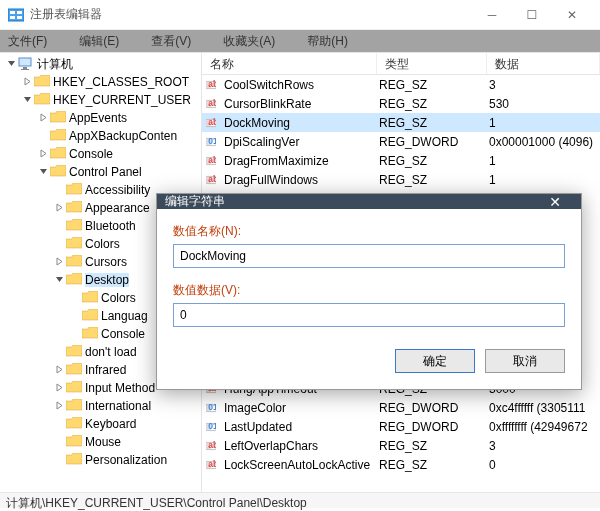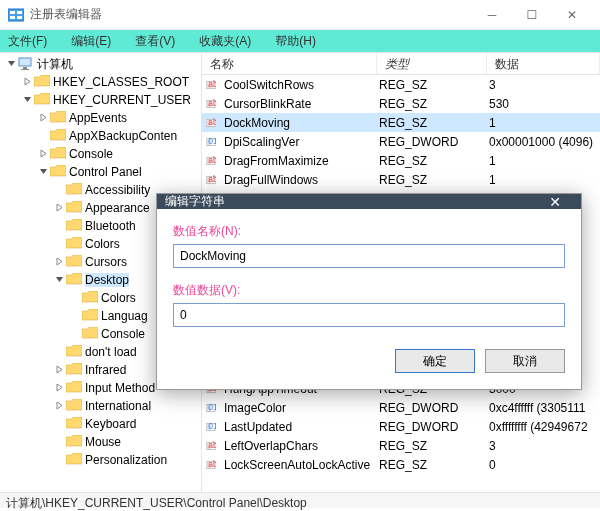--- a/index.html
+++ b/index.html
@@ -2,51 +2,51 @@
 <html><head>
 <meta charset="utf-8">
 <style>
 * { margin: 0; padding: 0; box-sizing: border-box; font-family: "Segoe UI", "Microsoft YaHei", Tahoma, sans-serif; font-size: 12px; }
 body { background: #fff; width: 600px; height: 511px; overflow: hidden; position: relative; }
 .titlebar { height: 30px; display: flex; align-items: center; padding: 0 8px; background: #fff; border-bottom: 1px solid #eee; }
 .titlebar .appicon { width: 16px; height: 16px; margin-right: 6px; }
 .titlebar .title { flex: 1; color: #555; }
 .winctrls { display: flex; }
 .winctrls div { width: 40px; height: 30px; display: flex; align-items: center; justify-content: center; color: #666; cursor: pointer; }
-.menubar { height: 22px; display: flex; align-items: center; padding: 0 8px; gap: 24px; background: #5eead4; color: #333; }
+.menubar { height: 22px; display: flex; align-items: center; padding: 0 8px; gap: 32px; background: #a3a3a3; color: #333; }
 .menubar span { cursor: pointer; }
 .content { display: flex; height: 440px; border-top: 1px solid #e5e5e5; }
 .tree { width: 202px; overflow: hidden; border-right: 1px solid #e5e5e5; padding-top: 2px; }
 .treeitem { display: flex; align-items: center; height: 18px; white-space: nowrap; cursor: pointer; }
 .treeitem .exp { width: 14px; text-align: center; color: #666; font-size: 10px; }
 .treeitem .fico { width: 16px; height: 14px; margin-right: 3px; }
 .treeitem .lbl { color: #000; }
 .treeitem.sel .lbl { background: #cde8ff; }
 .folder-svg { width: 16px; height: 12px; }
 .pc-svg { width: 14px; height: 14px; }
 .listview { flex: 1; position: relative; overflow: hidden; }
 .listhead { display: flex; height: 22px; border-bottom: 1px solid #e5e5e5; background: #fff; }
 .listhead div { padding: 3px 8px; color: #333; border-right: 1px solid #eee; }
 .lh-name { width: 175px; }
-.lh-type { width: 110px; font-style: italic; }
+.lh-type { width: 110px; }
 .lh-data { flex: 1; }
 .listbody .row { display: flex; height: 19px; align-items: center; }
 .listbody .row.sel { background: #cde8ff; }
 .listbody .row .cell { padding: 0 4px; overflow: hidden; white-space: nowrap; text-overflow: clip; }
-.listbody .row .ico { width: 18px; display: flex; align-items: center; justify-content: center; }
+.listbody .row .ico { width: 18px; display: flex; align-items: center; justify-content: center; font-weight: bold; }
 .listbody .row .c-name { width: 155px; }
 .listbody .row .c-type { width: 110px; }
 .listbody .row .c-data { flex: 1; }
 .statusbar { height: 16px; border-top: 1px solid #e5e5e5; padding: 2px 6px; color: #333; background: #f6f6f6; }
 .dialog { position: absolute; left: 156px; top: 193px; width: 426px; background: #fff; box-shadow: 0 4px 20px rgba(0,0,0,0.35); border: 1px solid #999; }
 .dlg-title { height: 15px; background: #3c4b5b; color: #fff; display: flex; align-items: center; padding: 0 8px; }
 .dlg-title .t { flex: 1; }
 .dlg-title .x { width: 36px; text-align: center; cursor: pointer; font-size: 14px; }
 .dlg-body { padding: 14px 16px 16px 16px; }
-.dlg-body label { display: block; margin-bottom: 4px; color: #ec4899; }
+.dlg-body label { display: block; margin-bottom: 4px; color: #c2410c; }
 .dlg-body input { width: 100%; height: 24px; border: 1px solid #7a9fd4; padding: 2px 6px; font-size: 12px; outline: none; }
 .dlg-body .gap { height: 14px; }
 .dlg-btns { display: flex; justify-content: flex-end; gap: 10px; margin-top: 22px; }
 .dlg-btns button { width: 80px; height: 24px; border: 1px solid #999; background: #e9e9e9; cursor: pointer; }
 .dlg-btns button.primary { border: 1px solid #3b78cc; }
 .reg-ico { width: 14px; height: 14px; }
 </style>
 </head>
 <body>
 

